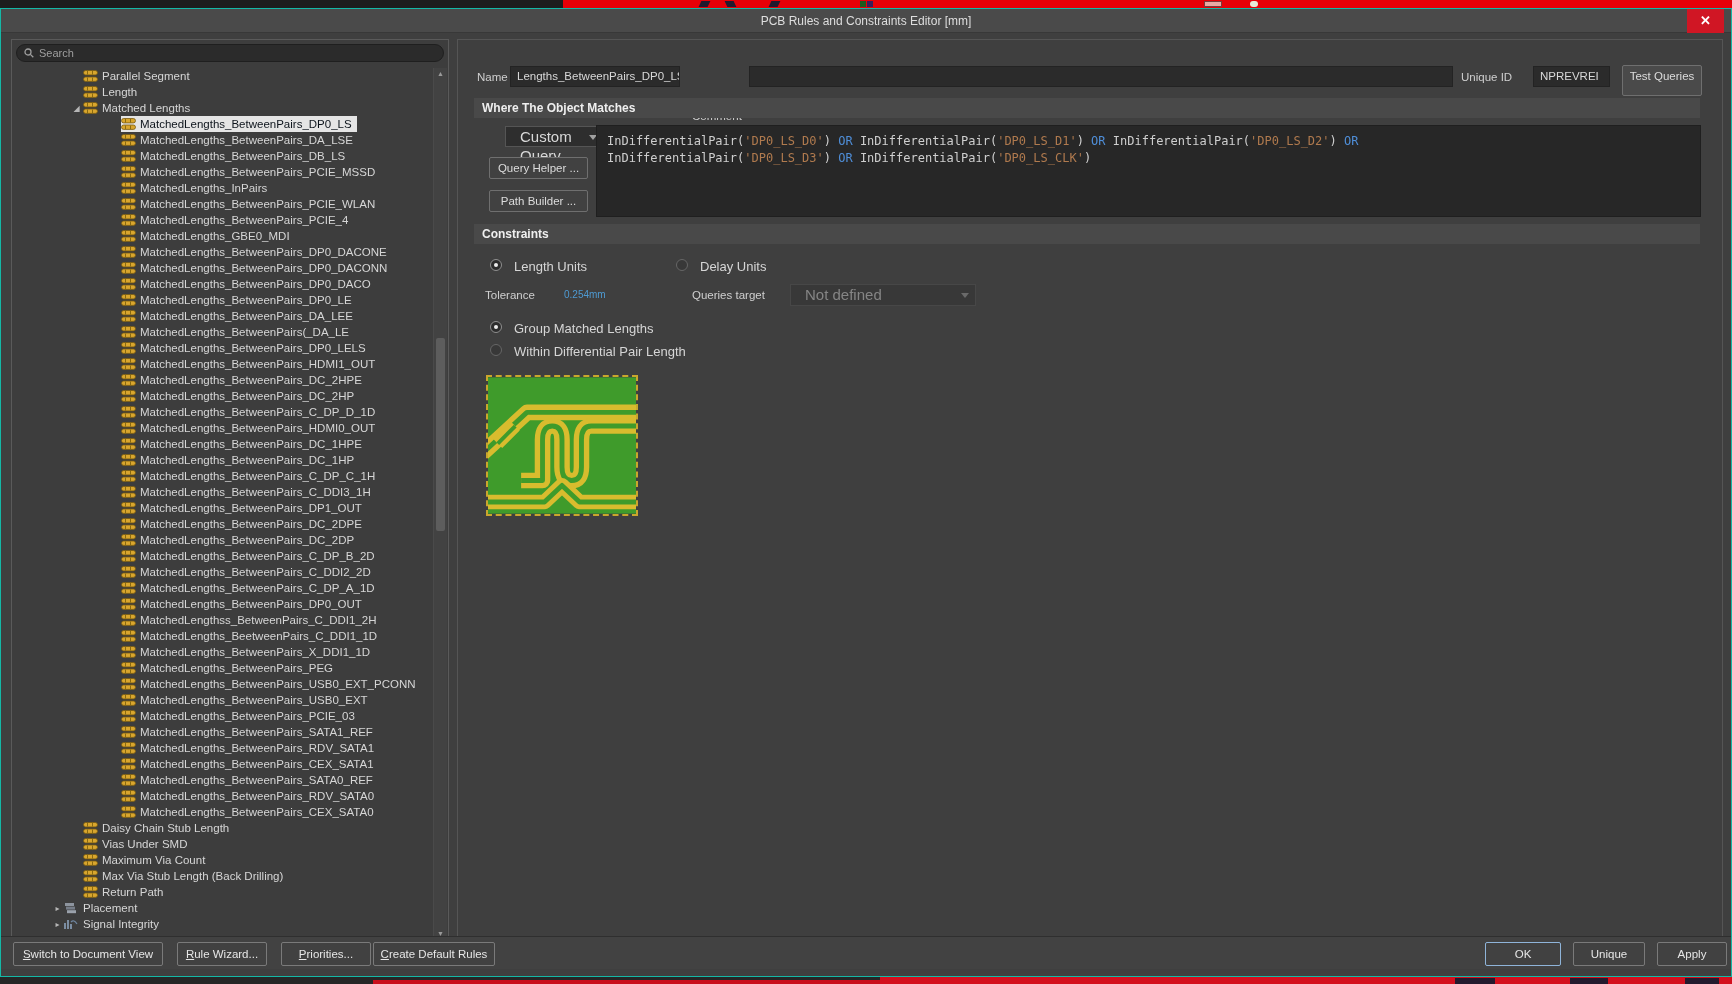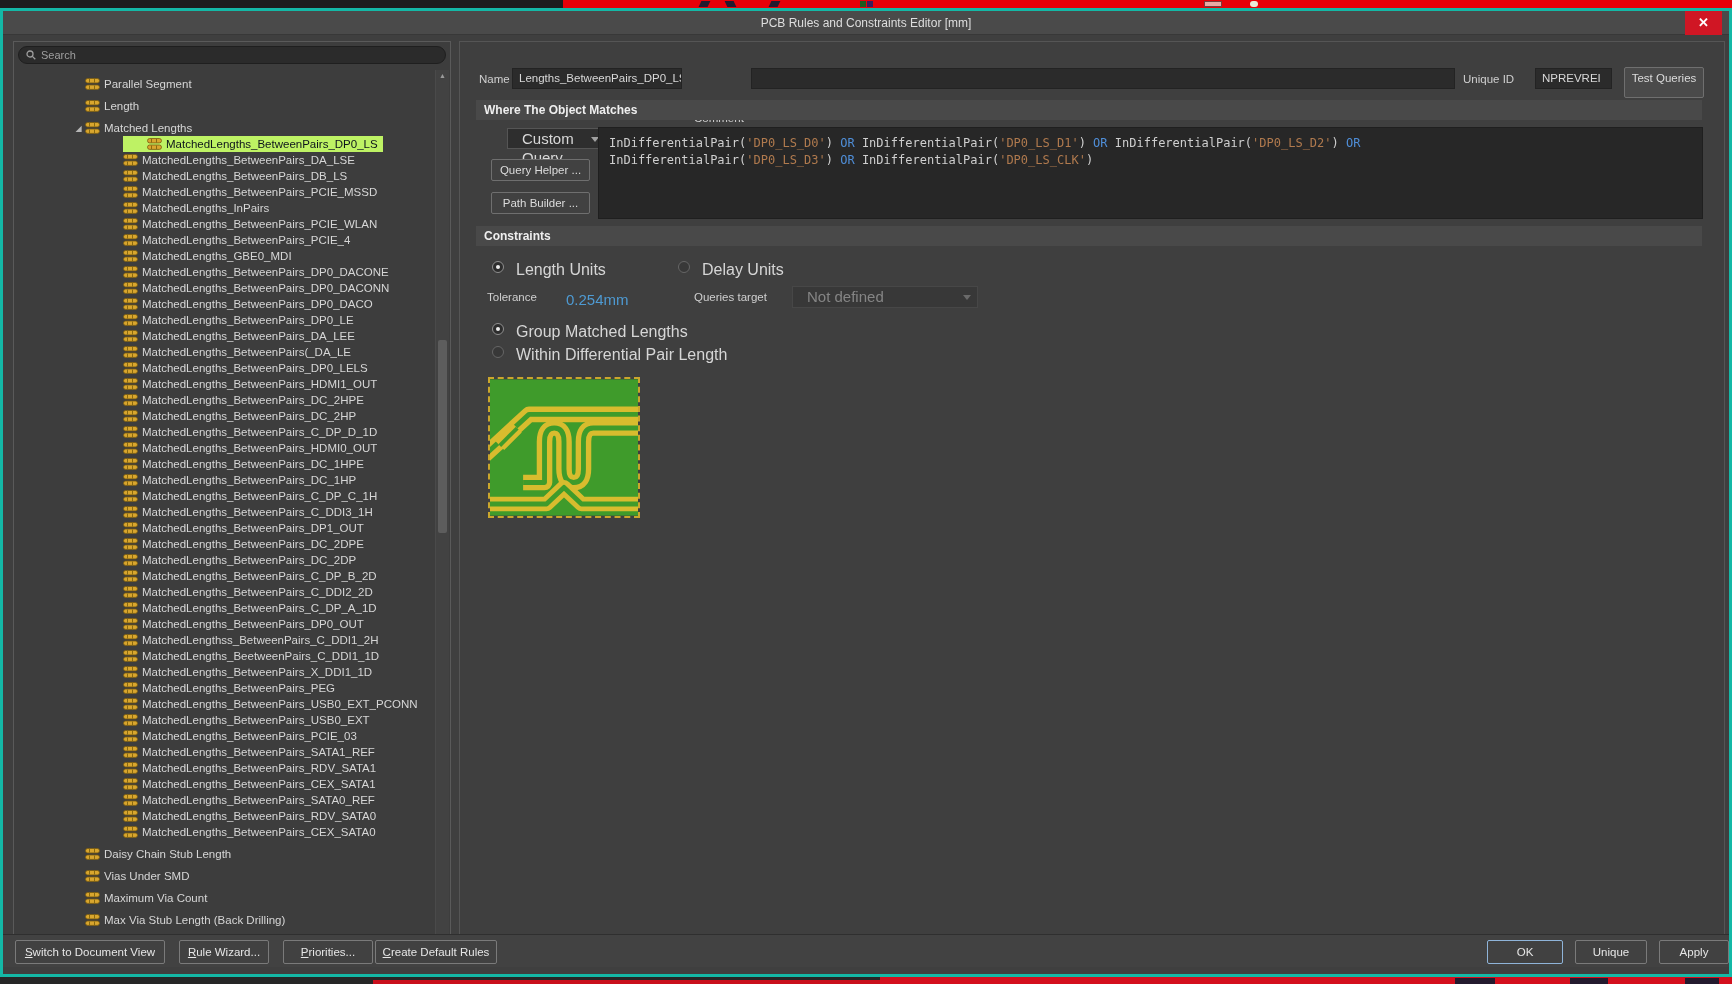--- a/index.html
+++ b/index.html
@@ -13,36 +13,36 @@
   
   .bg-top { position:absolute; left:0; top:0; width:1732px; height:8px; background:#1d1d1d; }
   .bg-top .red { position:absolute; left:563px; top:0; right:0; height:8px; background:#e60008; }
   .bg-mark { position:absolute; top:1px; height:6px; }
   .bg-bottom { position:absolute; left:0; bottom:0; width:1732px; height:7px; background:#262626; }
   .bg-bottom .red-thin { position:absolute; left:373px; right:0; bottom:0; height:4px; background:#c90f1c; }
   .bg-bottom .red-tall { position:absolute; left:880px; right:0; bottom:0; height:7px; background:#d40f1d; }
   .bg-bottom .mark { position:absolute; bottom:0; height:6px; background:#241a2e; }
 
   
-  .dialog { position:absolute; left:0; top:8px; width:1732px; height:969px; background:#3f3f3f; border:3px solid #14b8a6; }
+  .dialog { position:absolute; left:0; top:8px; width:1732px; height:969px; background:#3f3f3f; border:1px solid #14b8a6; }
   .titlebar { position:relative; height:24px; background:#4a4a4a; text-align:center; line-height:24px; font-size:12px; color:#dedede; border-bottom:1px solid #383838; }
   .close-btn { position:absolute; right:7px; top:0; width:37px; height:24px; background:#d01624; color:#ffffff; font-weight:bold; font-size:13px; line-height:24px; text-align:center; cursor:default; }
 
   
   .tree-panel { position:absolute; left:10px; top:30px; width:438px; height:902px; background:#3d3d3d; border:1px solid #5a5a5a; }
   .search-box { position:absolute; left:4px; top:4px; right:4px; height:18px; background:#2b2b2b; border:1px solid #1f1f1f; border-radius:9px; display:flex; align-items:center; padding-left:7px; }
   .search-box .ph { font-size:11px; color:#9f9f9f; margin-left:5px; }
   .tree-list { position:absolute; left:1px; top:28px; right:16px; bottom:1px; overflow:hidden; }
   .trow { height:16px; display:flex; align-items:center; font-size:11.5px; color:#d6d6d6; white-space:nowrap; }
   .trow.lvl1 { padding-left:38px; }
-  .trow.lvl2 { padding-left:57px;margin-top:6px; }
+  .trow.lvl2 { padding-left:57px; }
   .trow.lvl3 { padding-left:95px; }
   .arrow { width:13px; text-align:center; font-size:8px; color:#b6b6b6; flex:none; }
   .rowinner { display:flex; align-items:center; height:16px; padding-right:5px; }
-  .trow.selected .rowinner { background:#bef264; color:#0d141c;padding-left:24px; }
+  .trow.selected .rowinner { background:#e5e5e5; color:#0d141c; }
   .ticon { width:15px; height:12px; margin-right:4px; flex:none; line-height:0; }
   
   .vscroll { position:absolute; right:1px; top:28px; bottom:1px; width:14px; background:#424242; border-left:1px solid #4a4a4a; }
   .vscroll .sb-arrow { position:absolute; left:0; width:13px; text-align:center; font-size:7px; color:#9a9a9a; }
   .vscroll .up { top:2px; }
   .vscroll .down { bottom:2px; }
   .vscroll .thumb { position:absolute; left:2px; right:2px; top:270px; height:193px; background:#5d5d5d; border-radius:2px; }
 
   
   .right-panel { position:absolute; left:456px; top:30px; width:1266px; height:908px; background:#3f3f3f; border:1px solid #555555; }
@@ -53,22 +53,22 @@
   .dropdown { position:absolute; background:#2e2e2e; border:1px solid #555555; color:#d8d8d8; font-size:15px; line-height:19px; padding-left:14px;margin-left:16px; }
   .dropdown .caret { position:absolute; right:6px; top:8px; width:0; height:0; border-left:4px solid transparent; border-right:4px solid transparent; border-top:5px solid #a0a0a0; }
   .dropdown.disabled { background:#383838; border-color:#474747; color:#858585; }
   .dropdown.disabled .caret { border-top-color:#6a6a6a; }
   .query-area { position:absolute; left:138px; top:85px; width:1105px; height:92px; background:#272727; border:1px solid #1f1f1f; padding:7px 0 0 10px; font-family:"DejaVu Sans Mono", monospace; font-size:12px; line-height:17px; color:#cfcfcf; white-space:pre; }
   .q-kw { color:#4f8ed8; }
   .q-str { color:#b07a4e; }
   .radio { position:absolute; width:12px; height:12px; border-radius:50%; background:#2d2d2d; border:1px solid #8f8f8f; }
   .radio.on::after { content:''; position:absolute; left:3px; top:3px; width:4px; height:4px; border-radius:50%; background:#ececec; }
   .radio.off { border-color:#666666; background:#383838; }
-  .radio-lbl { position:absolute; font-size:16px; color:#d6d6d6; }
-  .tol-value { position:absolute; font-size:15px; color:#4e9ad2; }
+  .radio-lbl { position:absolute; font-size:13px; color:#d6d6d6; }
+  .tol-value { position:absolute; font-size:10px; color:#4e9ad2; }
   .pcb-preview { position:absolute; left:28px; top:335px; width:152px; height:141px; border:2px dashed #caa62c; line-height:0; }
 
   
   .footer { position:absolute; left:0; right:0; bottom:7px; height:33px; background:#424242; border-top:1px solid #2f2f2f; }
   .fbtn { position:absolute; top:5px; height:24px; background:#414141; border:1px solid #7a7a7a; border-radius:2px; color:#e6e6e6; font-size:11.5px; line-height:22px; text-align:center; cursor:default; }
   .fbtn.ok { border-color:#8fb4d9; }
   .mn { text-decoration:underline; }
 </style>
 </head>
 <body>

